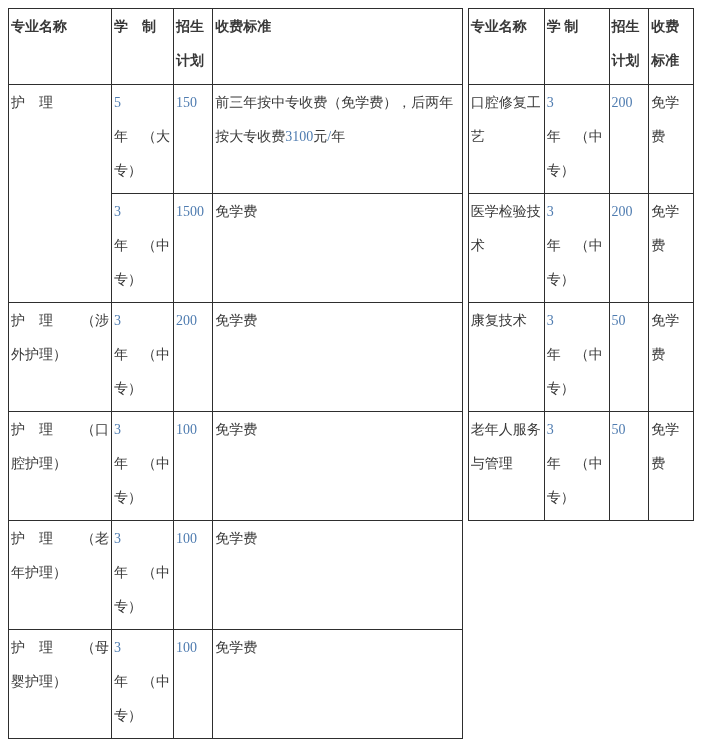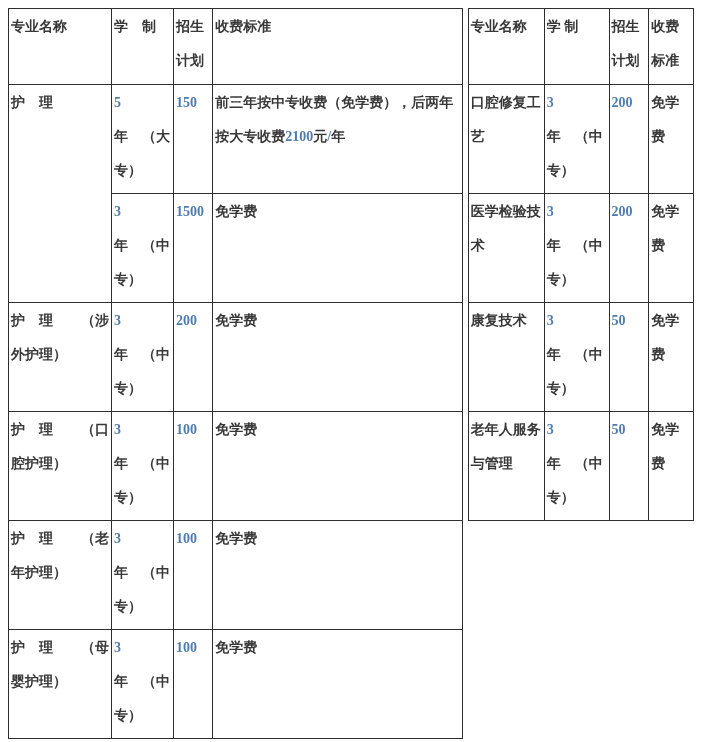--- a/index.html
+++ b/index.html
@@ -31,21 +31,21 @@
     padding: 1px 2px;
     white-space: pre;
     overflow: hidden;
   }
   th {
     font-weight: bold;
     height: 73px;
   }
   td {
     height: 106px;
-    font-weight: bold;
+    font-weight: normal;
     margin-left: 20px;
   }
   .num {
     color: var(--num-color, #4f7cb0);
   }
   
   .tbl-left col.c-major { width: 102px; }
   .tbl-left col.c-duration { width: 62px; }
   .tbl-left col.c-plan { width: 40px; }
   .tbl-left col.c-fee { width: 250px; }
@@ -75,21 +75,21 @@
 计划</th>
       <th>收费标准</th>
     </tr>
     <tr>
       <td rowspan="2" class="cell">护　理</td>
       <td class="cell"><span class="num">5</span>
 年　（大
 专）</td>
       <td class="cell"><span class="num">150</span></td>
       <td class="cell">前三年按中专收费（免学费），后两年
-按大专收费<span class="num">2100</span>元<span class="num">/</span>年</td>
+按大专收费<span class="num">3100</span>元<span class="num">/</span>年</td>
     </tr>
     <tr>
       <td class="cell"><span class="num">3</span>
 年　（中
 专）</td>
       <td class="cell"><span class="num">1500</span></td>
       <td class="cell">免学费</td>
     </tr>
     <tr>
       <td class="cell">护　理　　（涉

